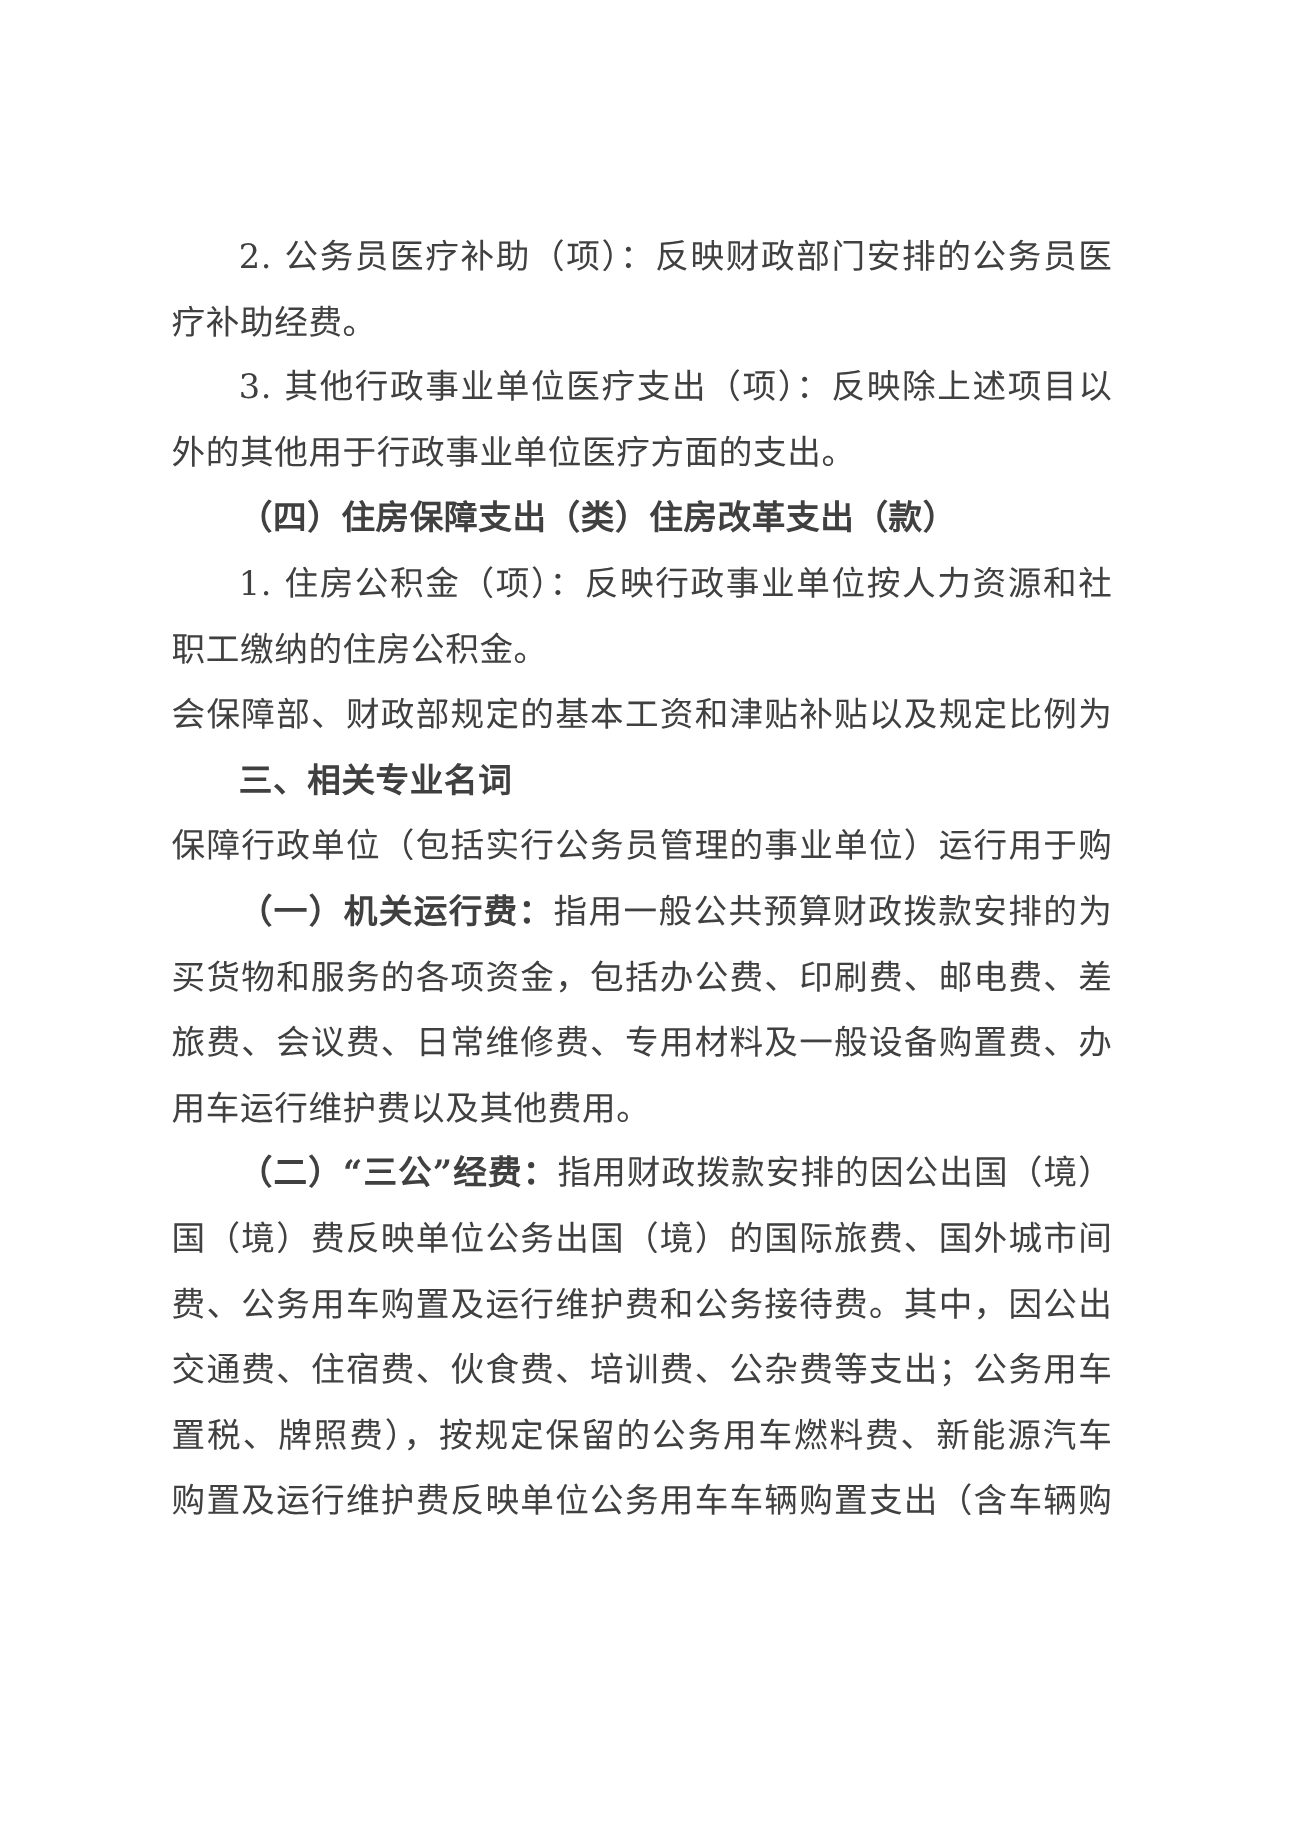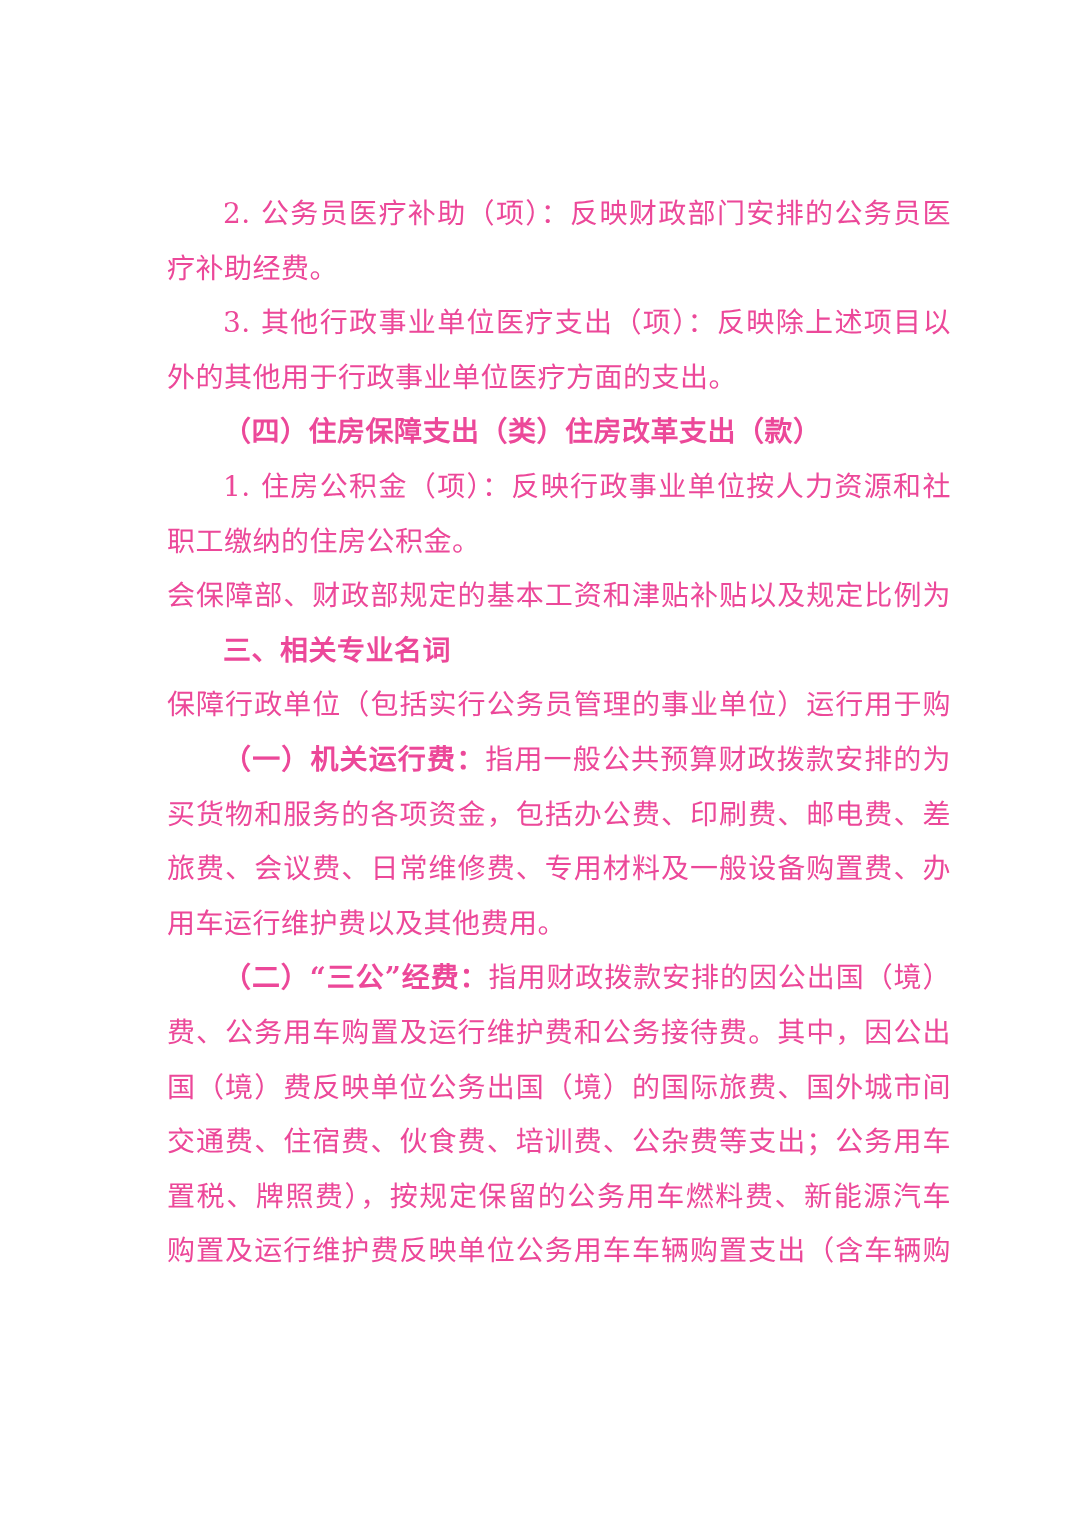--- a/index.html
+++ b/index.html
@@ -42,21 +42,21 @@
     text-indent: 2em;
   }
   .seg.bold {
     font-weight: 700;
   }
 </style>
 </head>
 <body style="background: rgb(255, 255, 255);">
 
 <div class="page">
-  <div class="content" id="doc-body" style="color: #ec4899; margin-left: 24px;">
+  <div class="content" id="doc-body" style="color: #404040;">
       <div class="para">
         <div class="line indent fill"><span class="seg">2. 公务员医疗补助（项）：反映财政部门安排的公务员医</span></div>
         <div class="line"><span class="seg">疗补助经费。</span></div>
       </div>
       <div class="para">
         <div class="line indent fill"><span class="seg">3. 其他行政事业单位医疗支出（项）：反映除上述项目以</span></div>
         <div class="line"><span class="seg">外的其他用于行政事业单位医疗方面的支出。</span></div>
       </div>
       <div class="para">
         <div class="line indent"><span class="seg bold">（四）住房保障支出（类）住房改革支出（款）</span></div>
@@ -71,20 +71,20 @@
       </div>
       <div class="para">
         <div class="line fill"><span class="seg">保障行政单位（包括实行公务员管理的事业单位）运行用于购</span></div>
         <div class="line indent fill"><span class="seg bold">（一）机关运行费：</span><span class="seg">指用一般公共预算财政拨款安排的为</span></div>
         <div class="line fill"><span class="seg">买货物和服务的各项资金，包括办公费、印刷费、邮电费、差</span></div>
         <div class="line fill"><span class="seg">旅费、会议费、日常维修费、专用材料及一般设备购置费、办</span></div>
         <div class="line"><span class="seg">用车运行维护费以及其他费用。</span></div>
       </div>
       <div class="para">
         <div class="line indent fill"><span class="seg bold">（二）“三公”经费：</span><span class="seg">指用财政拨款安排的因公出国（境）</span></div>
+        <div class="line fill"><span class="seg">国（境）费反映单位公务出国（境）的国际旅费、国外城市间</span></div>
         <div class="line fill"><span class="seg">费、公务用车购置及运行维护费和公务接待费。其中，因公出</span></div>
-        <div class="line fill"><span class="seg">国（境）费反映单位公务出国（境）的国际旅费、国外城市间</span></div>
         <div class="line fill"><span class="seg">交通费、住宿费、伙食费、培训费、公杂费等支出；公务用车</span></div>
         <div class="line fill"><span class="seg">置税、牌照费），按规定保留的公务用车燃料费、新能源汽车</span></div>
         <div class="line fill"><span class="seg">购置及运行维护费反映单位公务用车车辆购置支出（含车辆购</span></div>
       </div>
     </div>
 </div>
 
 </body></html>

